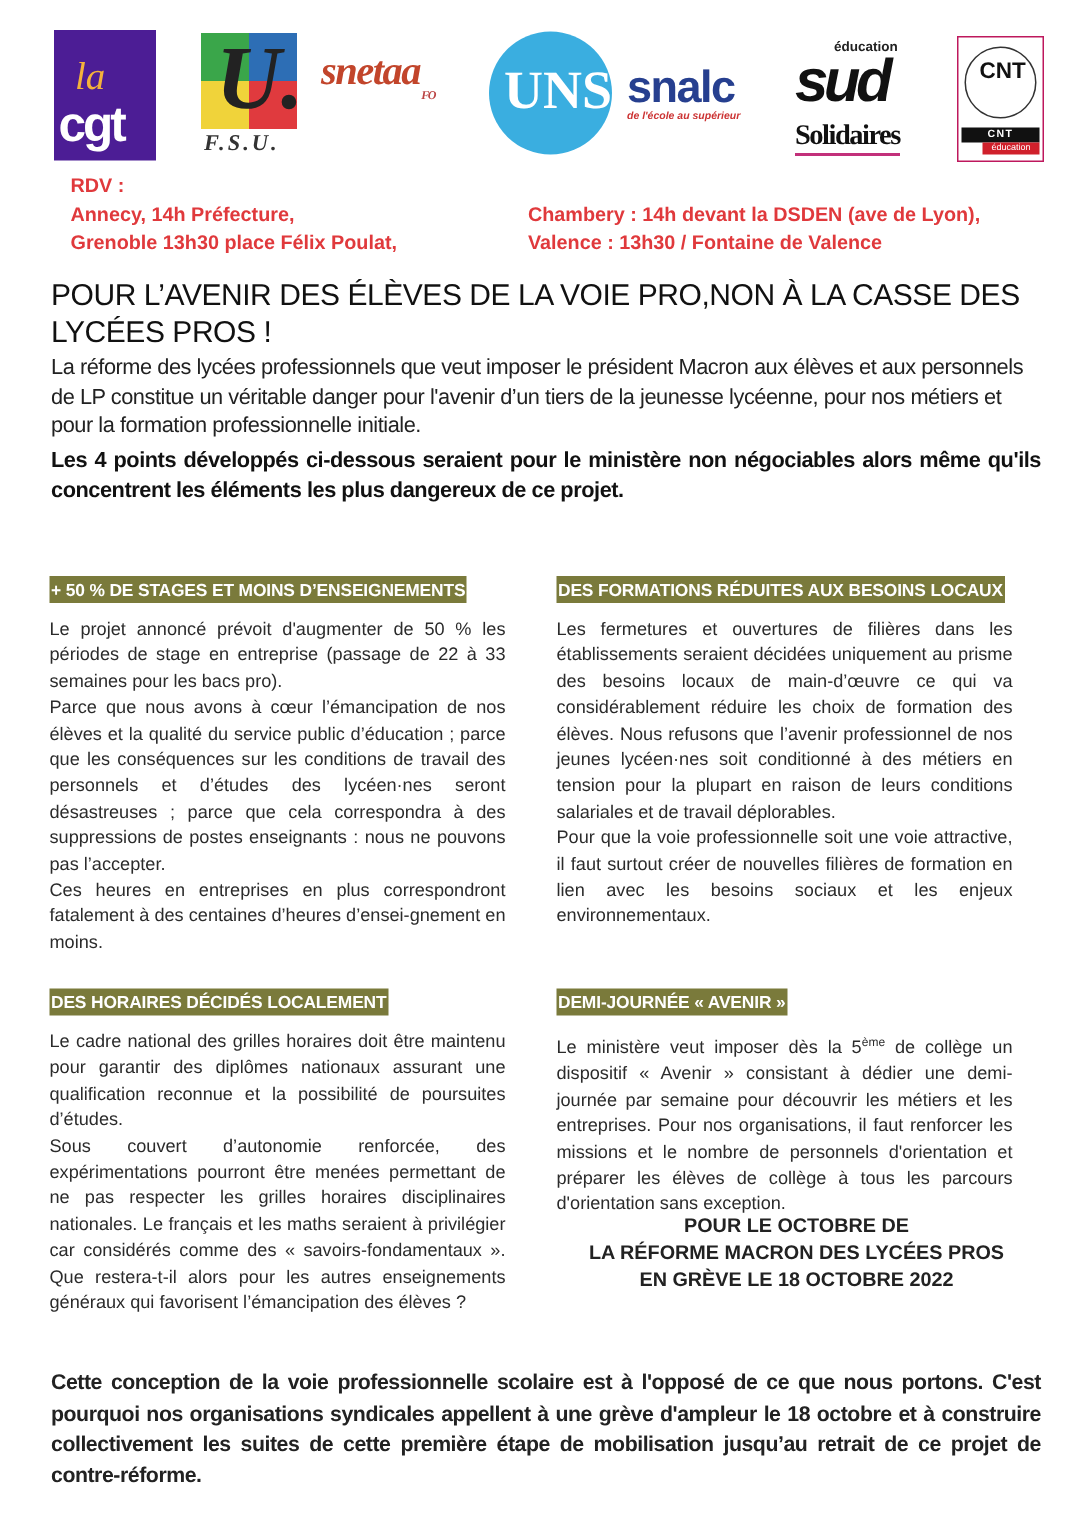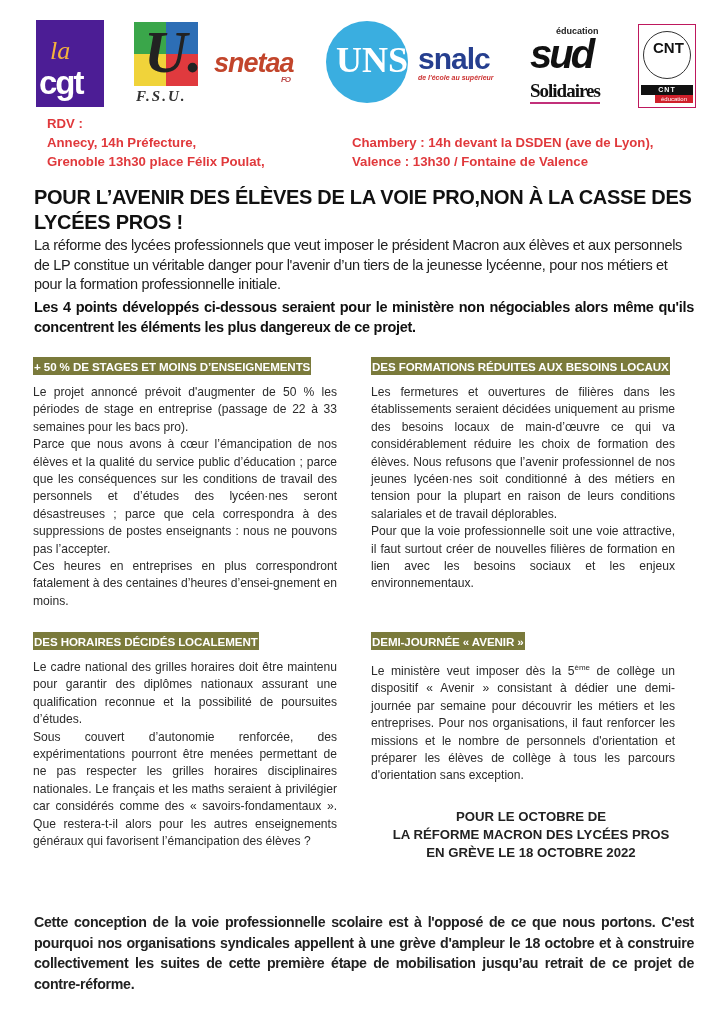--- a/index.html
+++ b/index.html
@@ -14,21 +14,21 @@
 
   .fsu { left: 98px; top: 4px; width: 68px; height: 86px; }
   .fsu .q { position: absolute; width: 32px; height: 32px; }
   .fsu .q1 { left: 2px; top: 0; background: #3aa64a; }
   .fsu .q2 { left: 34px; top: 0; background: #2d6eb5; }
   .fsu .q3 { left: 2px; top: 32px; background: #f0d33a; }
   .fsu .q4 { left: 34px; top: 32px; background: #e03a3e; }
   .fsu .u { position: absolute; left: 12px; top: -4px; font-family: "Liberation Serif", serif; font-style: italic; font-weight: bold; font-size: 60px; color: #222; }
   .fsu .lbl { position: absolute; left: 4px; top: 66px; font-family: "Liberation Serif", serif; font-style: italic; font-weight: bold; font-size: 15px; color: #333; letter-spacing: 2px; }
 
-  .snetaa { left: 180px; top: 30px; width: 78px; height: 36px; font-size: 27px; font-style: italic; font-weight: bold; color: #c2452b; letter-spacing: -1px; }
+  .snetaa { left: 180px; top: 14px; width: 78px; height: 36px; font-size: 27px; font-style: italic; font-weight: bold; color: #c2452b; letter-spacing: -1px; font-family: Liberation Serif, serif; }
   .snetaa small { font-size: 8px; color: #b44; position: absolute; right: 2px; bottom: 0; }
 
   .unsa { left: 292px; top: 3px; width: 82px; height: 82px; border-radius: 50%; background: #3aaee0; color: #fff; }
   .unsa span { position: absolute; left: 10px; top: 18px; font-size: 36px; font-weight: bold; font-family: "Liberation Serif", serif; }
 
   .snalc { left: 384px; top: 24px; width: 100px; height: 50px; }
   .snalc .w { font-size: 30px; font-weight: bold; color: #263f8f; letter-spacing: -1px; }
   .snalc .s { font-size: 7px; color: #c33; font-style: italic; font-weight: bold; margin-top: -2px; display: block; }
 
   .sud { left: 494px; top: 8px; width: 84px; height: 82px; }
@@ -39,25 +39,25 @@
   .cnt { left: 604px; top: 6px; width: 56px; height: 82px; border: 1px solid #be185d; background: #fff; }
   .cnt .circle { position: absolute; left: 4px; top: 6px; width: 46px; height: 46px; border-radius: 50%; border: 1px solid #333; }
   .cnt .cat { position: absolute; left: 14px; top: 14px; font-size: 15px; font-weight: bold; color: #111; }
   .cnt .bar1 { position: absolute; left: 2px; top: 60px; width: 52px; height: 10px; background: #111; color: #fff; font-size: 7px; text-align: center; font-weight: bold; line-height: 10px; letter-spacing: 1px; }
   .cnt .bar2 { position: absolute; left: 16px; top: 70px; width: 38px; height: 8px; background: #d0202b; color: #fff; font-size: 6px; text-align: center; line-height: 8px; }
 
   .rdv { position: absolute; color: #e0393c; font-weight: bold; font-size: 13.2px; line-height: 19px; }
   .rdv-left { left: 47px; top: 114px; }
   .rdv-right { left: 352px; top: 133px; }
 
-  .main-title { position: absolute; left: 34px; top: 185px; width: 660px; font-size: 20px; font-weight: bold; line-height: 25px; color: #111; letter-spacing: -0.3px; }
+  .main-title { position: absolute; left: 34px; top: 185px; width: 660px; font-size: 20px; font-weight: normal; line-height: 25px; color: #111; letter-spacing: -0.3px; }
   .intro { position: absolute; left: 34px; top: 236px; width: 660px; font-size: 14.5px; line-height: 19.5px; color: #222; letter-spacing: -0.3px; }
   .intro-bold { position: absolute; left: 34px; top: 297px; width: 660px; font-size: 14.5px; line-height: 20px; font-weight: bold; color: #111; text-align: justify; letter-spacing: -0.3px; }
 
-  .section { position: absolute; width: 304px; }
+  .section { position: absolute; width: 304px; margin-top: 27px; }
   .sec-title { display: inline-block; background: #7a7a3b; color: #fff; font-weight: bold; font-size: 11.6px; padding: 2px 1px 1px 1px; line-height: 15px; letter-spacing: -0.1px; white-space: nowrap; }
   .sec-body { margin-top: 9px; font-size: 12.1px; line-height: 17.4px; color: #2b2b2b; text-align: justify; }
   .sec-body p { margin: 0; }
 
   .s1 { left: 33px; top: 357px; }
   .s2 { left: 371px; top: 357px; }
   .s3 { left: 33px; top: 632px; }
   .s4 { left: 371px; top: 632px; }
 
   .cta { position: absolute; left: 372px; top: 808px; width: 318px; text-align: center; font-weight: bold; font-size: 13.2px; line-height: 18px; color: #222; }

